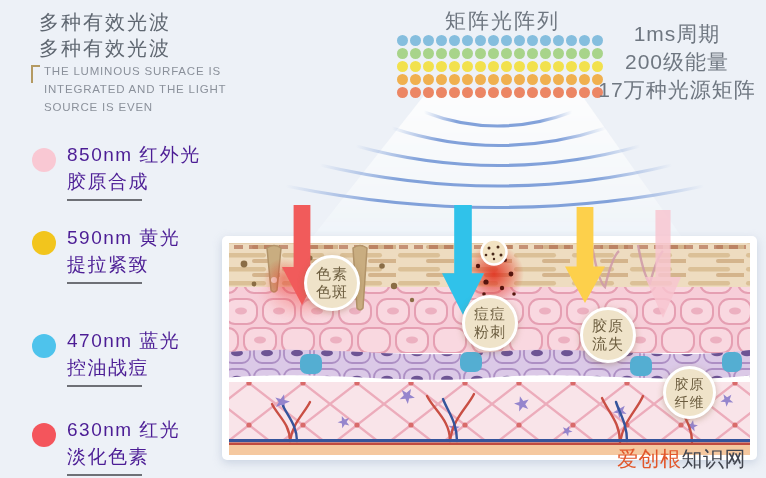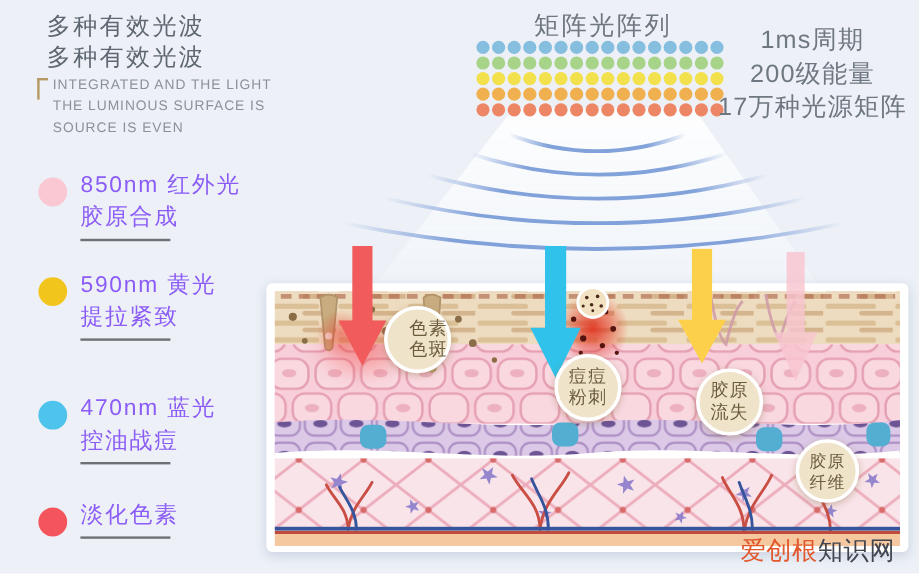--- a/index.html
+++ b/index.html
@@ -11,21 +11,21 @@
   
   .title{position:absolute; left:39px; top:9px; font-size:20px; line-height:26px;
     letter-spacing:2px; color:#5f6771; font-weight:500;}
   .subtitle{position:absolute; left:44px; top:62px; font-size:11.5px; line-height:18px;
     letter-spacing:.8px; color:#8b919b;}
   .bracket{position:absolute; left:31px; top:65px; width:7px; height:16px;
     border-left:2px solid #b49a62; border-top:2px solid #b49a62;}
   
   .wl-item{position:absolute; left:32px;}
   .wl-dot{position:absolute; left:0; top:7px; width:24px; height:24px; border-radius:50%;}
-  .wl-text{margin-left:35px; font-size:19px; line-height:27px; letter-spacing:1.5px; color:#8b5cf6;}
+  .wl-text{margin-left:35px; font-size:19px; line-height:27px; letter-spacing:1.5px; color:#4c1d95;}
   .wl-underline{margin-left:35px; margin-top:4px; width:75px; height:2px; background:#6e7076;}
   
   .matrix-title{position:absolute; left:400px; top:7px; width:205px; text-align:center;
     font-size:21px; letter-spacing:2px; color:#6f7781;}
   .matrix{position:absolute; left:397px; top:32px;}
   .mrow{height:13px; white-space:nowrap;}
   .mdot{display:inline-block; width:11px; height:11px; border-radius:50%; margin-right:2px;}
   
   .stats{position:absolute; left:588px; top:20px; width:178px; text-align:center;
     font-size:21px; line-height:28px; letter-spacing:1px; color:#6f7781;}
@@ -48,21 +48,21 @@
   .arrow-pink{left:645px; top:210px; width:36px; height:108px; opacity:.82;}
   .glow-red{position:absolute; left:258px; top:262px; width:88px; height:58px;
     background:radial-gradient(ellipse at center, rgba(240,70,60,.5), rgba(240,70,60,0) 70%);
     filter:blur(5px);}
   
   .skin-label{position:absolute; width:56px; height:56px; border-radius:50%;
     background:#efe3c9; border:3px solid #ffffff; box-sizing:border-box;
     box-shadow:0 2px 6px rgba(140,110,70,.4);
     display:flex; flex-direction:column; align-items:center; justify-content:center;
     font-size:15px; line-height:18px; letter-spacing:1px; color:#6b5c3e; font-weight:500;}
-  .lbl-1{left:320px; top:255px;align-items:flex-end;}
+  .lbl-1{left:304px; top:255px;}
   .lbl-2{left:462px; top:295px;}
   .lbl-3{left:580px; top:307px;}
   .lbl-4{left:663px; top:366px; width:53px; height:53px; font-size:14px;}
   
   .watermark{position:absolute; left:617px; top:445px; font-size:21px; letter-spacing:.5px; font-weight:500;}
 </style>
 </head>
 <body>
 
 <div class="stage">
@@ -86,22 +86,22 @@
       <path d="M286,186 Q500,229 704,186"></path>
     </g>
   </svg>
 
   <div class="title">
     <div>多种有效光波</div>
     <div>多种有效光波</div>
   </div>
   <div class="bracket"></div>
   <div class="subtitle">
+    <div>THE LUMINOUS SURFACE IS</div>
     <div>INTEGRATED AND THE LIGHT</div>
-    <div>THE LUMINOUS SURFACE IS</div>
     <div>SOURCE IS EVEN</div>
   </div>
 
   <div class="wl-item" style="top:141px">
     <span class="wl-dot" style="background-color: rgb(249, 200, 211);"></span>
     <div class="wl-text">
       <div>850nm 红外光</div>
       <div>胶原合成</div>
     </div>
     <div class="wl-underline"></div>
@@ -118,20 +118,21 @@
     <span class="wl-dot" style="background-color: rgb(78, 195, 236);"></span>
     <div class="wl-text">
       <div>470nm 蓝光</div>
       <div>控油战痘</div>
     </div>
     <div class="wl-underline"></div>
   </div>
   <div class="wl-item" style="top:416px">
     <span class="wl-dot" style="background-color: rgb(244, 85, 92);"></span>
     <div class="wl-text">
+      <div>630nm 红光</div>
       <div>淡化色素</div>
     </div>
     <div class="wl-underline"></div>
   </div>
 
   <div class="matrix-title">矩阵光阵列</div>
   <div class="matrix">
       <div class="mrow"><span class="mdot" style="background-color: rgb(133, 190, 222);"></span><span class="mdot" style="background-color: rgb(133, 190, 222);"></span><span class="mdot" style="background-color: rgb(133, 190, 222);"></span><span class="mdot" style="background-color: rgb(133, 190, 222);"></span><span class="mdot" style="background-color: rgb(133, 190, 222);"></span><span class="mdot" style="background-color: rgb(133, 190, 222);"></span><span class="mdot" style="background-color: rgb(133, 190, 222);"></span><span class="mdot" style="background-color: rgb(133, 190, 222);"></span><span class="mdot" style="background-color: rgb(133, 190, 222);"></span><span class="mdot" style="background-color: rgb(133, 190, 222);"></span><span class="mdot" style="background-color: rgb(133, 190, 222);"></span><span class="mdot" style="background-color: rgb(133, 190, 222);"></span><span class="mdot" style="background-color: rgb(133, 190, 222);"></span><span class="mdot" style="background-color: rgb(133, 190, 222);"></span><span class="mdot" style="background-color: rgb(133, 190, 222);"></span><span class="mdot" style="background-color: rgb(133, 190, 222);"></span></div>
       <div class="mrow"><span class="mdot" style="background-color: rgb(168, 212, 138);"></span><span class="mdot" style="background-color: rgb(168, 212, 138);"></span><span class="mdot" style="background-color: rgb(168, 212, 138);"></span><span class="mdot" style="background-color: rgb(168, 212, 138);"></span><span class="mdot" style="background-color: rgb(168, 212, 138);"></span><span class="mdot" style="background-color: rgb(168, 212, 138);"></span><span class="mdot" style="background-color: rgb(168, 212, 138);"></span><span class="mdot" style="background-color: rgb(168, 212, 138);"></span><span class="mdot" style="background-color: rgb(168, 212, 138);"></span><span class="mdot" style="background-color: rgb(168, 212, 138);"></span><span class="mdot" style="background-color: rgb(168, 212, 138);"></span><span class="mdot" style="background-color: rgb(168, 212, 138);"></span><span class="mdot" style="background-color: rgb(168, 212, 138);"></span><span class="mdot" style="background-color: rgb(168, 212, 138);"></span><span class="mdot" style="background-color: rgb(168, 212, 138);"></span><span class="mdot" style="background-color: rgb(168, 212, 138);"></span></div>
       <div class="mrow"><span class="mdot" style="background-color: rgb(242, 225, 77);"></span><span class="mdot" style="background-color: rgb(242, 225, 77);"></span><span class="mdot" style="background-color: rgb(242, 225, 77);"></span><span class="mdot" style="background-color: rgb(242, 225, 77);"></span><span class="mdot" style="background-color: rgb(242, 225, 77);"></span><span class="mdot" style="background-color: rgb(242, 225, 77);"></span><span class="mdot" style="background-color: rgb(242, 225, 77);"></span><span class="mdot" style="background-color: rgb(242, 225, 77);"></span><span class="mdot" style="background-color: rgb(242, 225, 77);"></span><span class="mdot" style="background-color: rgb(242, 225, 77);"></span><span class="mdot" style="background-color: rgb(242, 225, 77);"></span><span class="mdot" style="background-color: rgb(242, 225, 77);"></span><span class="mdot" style="background-color: rgb(242, 225, 77);"></span><span class="mdot" style="background-color: rgb(242, 225, 77);"></span><span class="mdot" style="background-color: rgb(242, 225, 77);"></span><span class="mdot" style="background-color: rgb(242, 225, 77);"></span></div>

